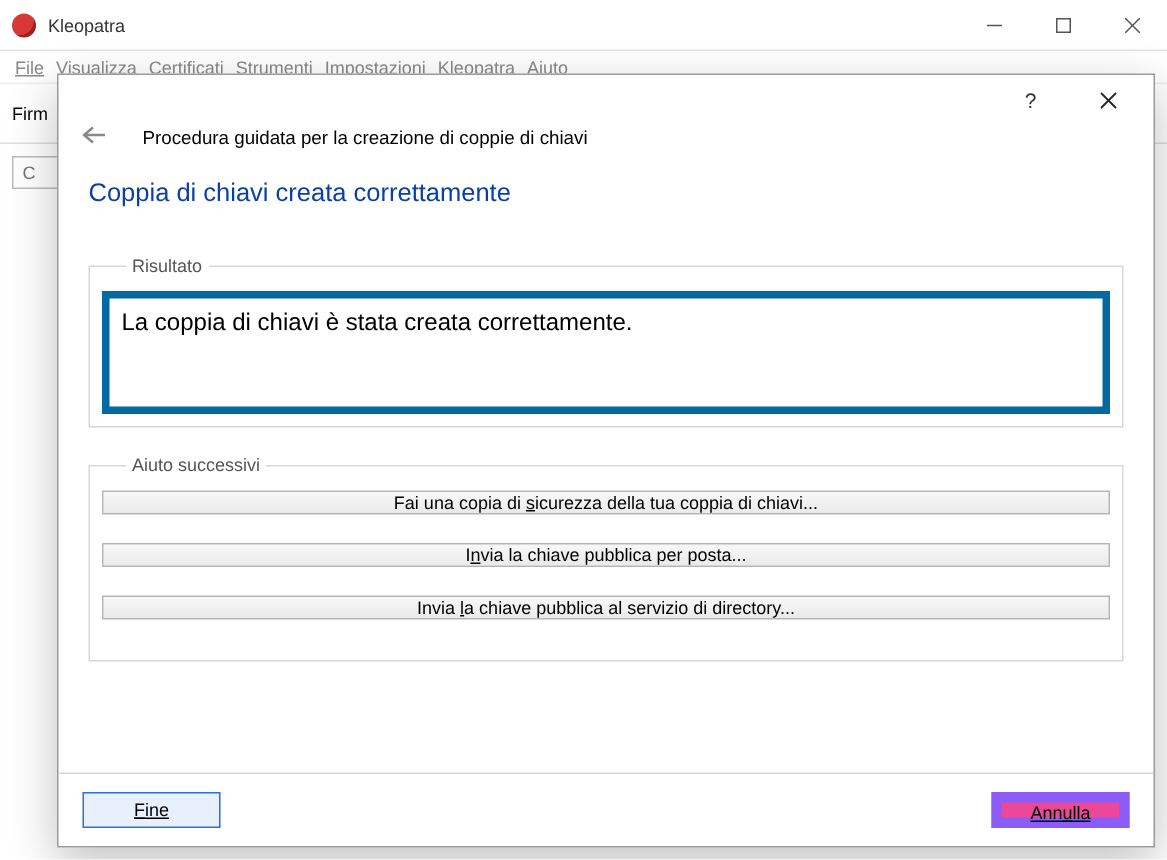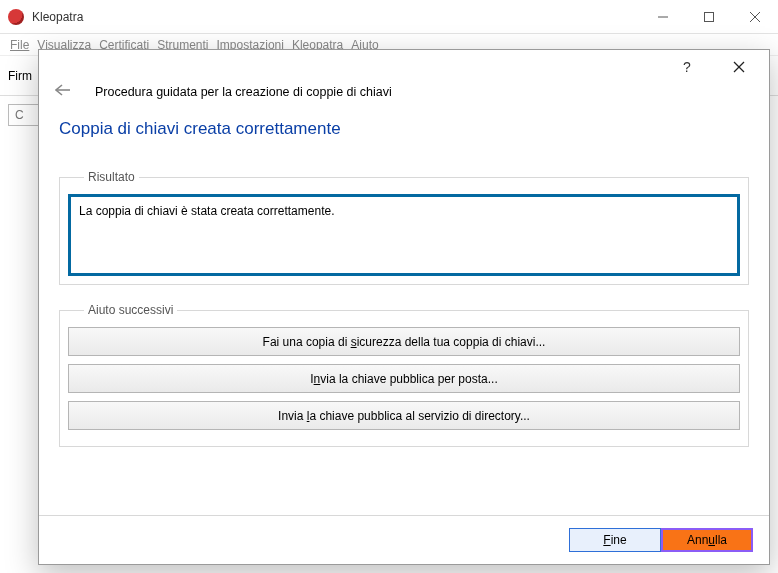--- a/index.html
+++ b/index.html
@@ -72,39 +72,39 @@
   .modal h1 { font-size: 17px; font-weight: 400; color: #0a3fa6; margin: 10px 0 31px; }
   .modal .intro { font-size: 12px; color:#000; line-height:1.35; margin-bottom: 18px; }
 
   fieldset {
     border: 1px solid #d8d8d8; padding: 10px 8px 8px 8px; margin-bottom: 18px;
     position: relative;
   }
   fieldset legend { font-size: 12px; color:#555; padding: 0 4px; margin-left: 16px; }
 
   .resultbox {
-    border: 3px solid #0369a1; background:#fff; padding: 6px 8px;
-    font-size: 12px; color:#000; height: 82px; line-height:1.35;
+    border: 5px solid #0369a1; background:#fff; padding: 6px 8px;
+    font-size: 16px; color:#000; height: 82px; line-height:1.35;
   }
 
   .stepbtn {
-    display:block; width:100%; height:29px; margin-bottom:8px;
+    display:block; width:100%; height:16px; margin-bottom:19px;
     background: linear-gradient(#f8f8f8,#eaeaea);
     border:1px solid #b5b5b5; font-size:12px; color:#000;
     cursor:pointer;
   }
   .stepbtn .u { text-decoration: underline; }
 
   .footer {
     border-top:1px solid #d8d8d8; padding: 12px 16px;
-    display:flex; justify-content:flex-end; 
+    display:flex; justify-content:space-between; text-decoration:underline;
   }
   .footer button {
     width: 92px; height: 24px; font-size:12px;
-    border:2px solid #8b5cf6; background:#f97316; cursor:pointer;
+    border:7px solid #8b5cf6; background:#ec4899; cursor:pointer;
   }
   .footer button.primary { border:1.5px solid #2e6fd8; background:#e8f0fc; }
   .footer .u { text-decoration: underline; }
 </style>
 </head>
 <body>
 
 <div class="titlebar">
   <div class="logo"></div>
   <div class="title">Kleopatra</div>

